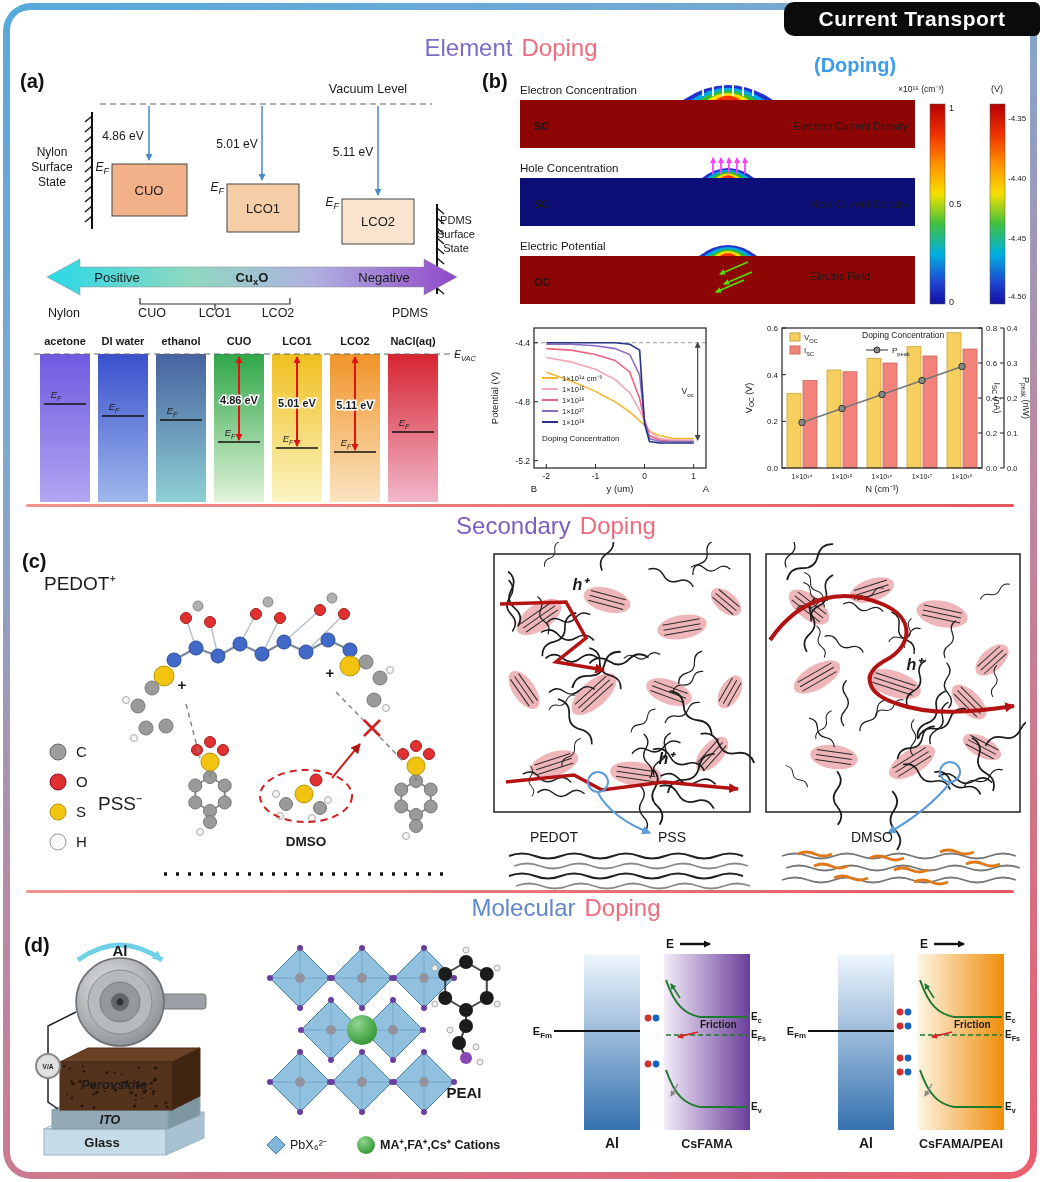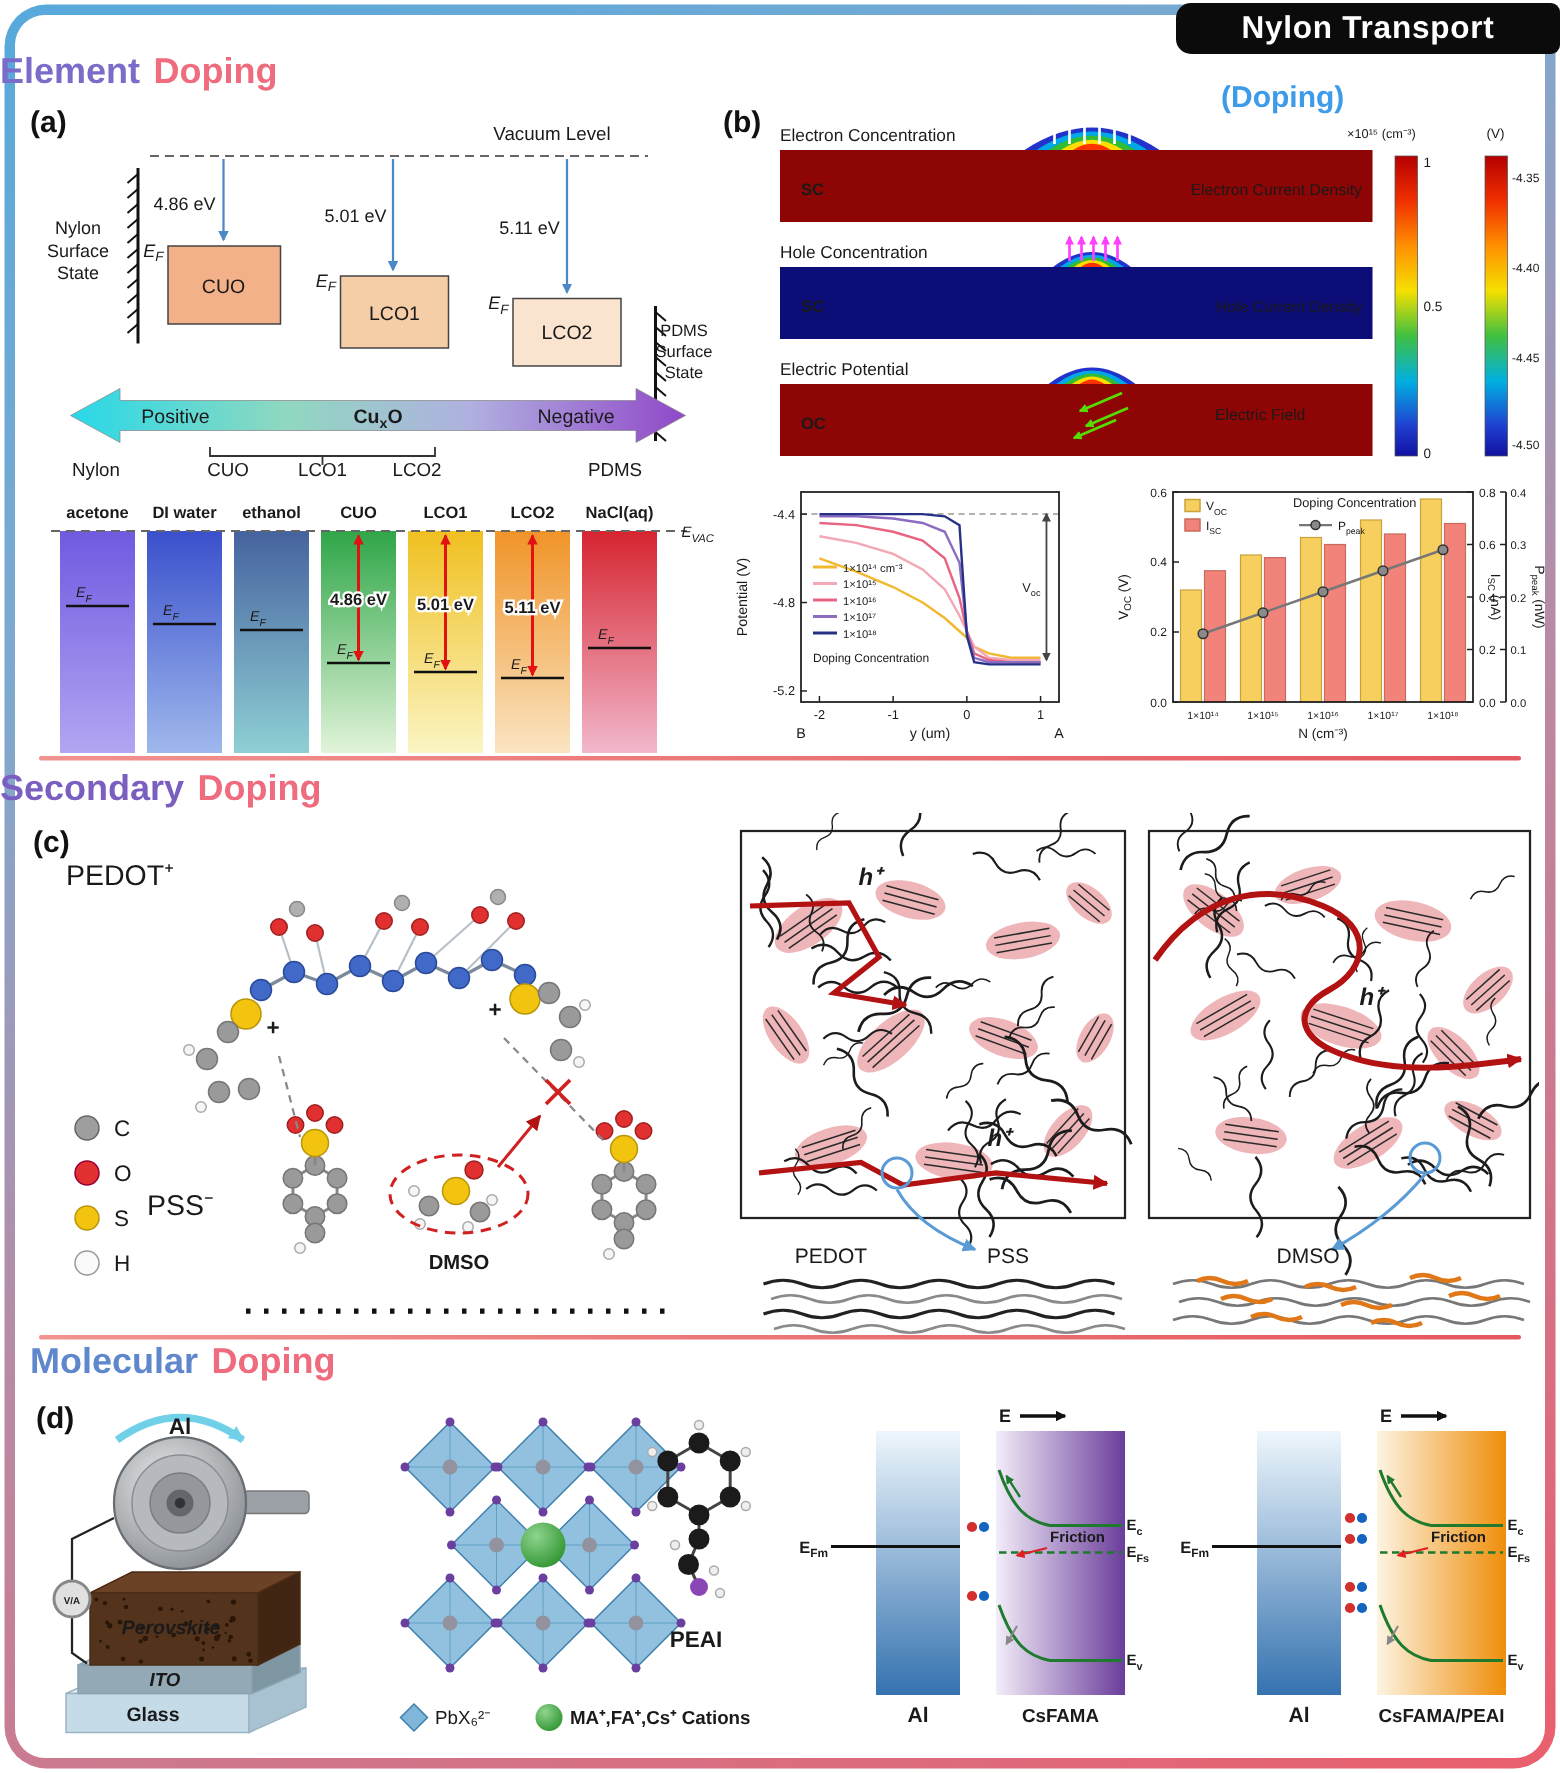--- a/index.html
+++ b/index.html
@@ -2,21 +2,21 @@
 <html style="--title-element: #7a6cc8; --title-secondary: #7a5fc0; --title-molecular: #5f87cc; --title-doping: #ef6b7e; --banner-subtitle: #3d9be9;"><head>
 <meta charset="utf-8">
 <style>
   body{margin:0;background:#999;}
   .page{position:relative;width:1040px;height:1182px;background:#fff;font-family:"Liberation Sans",sans-serif;overflow:hidden;}
   .frame-outer{position:absolute;inset:3px;border-radius:28px;background:linear-gradient(155deg,#57a9dc 0%,#7fa9cf 28%,#b98aa4 55%,#ea5f6d 100%);}
   .frame-inner{position:absolute;inset:10px;border-radius:20px;background:#fff;}
   .banner{position:absolute;top:2px;right:0;width:256px;height:34px;background:#0b0b0b;border-radius:10px 6px 6px 10px;display:flex;align-items:center;justify-content:center;z-index:8;}
   .banner span{color:#fff;font-weight:bold;font-size:21px;letter-spacing:.5px;}
   .doping-sub{position:absolute;top:54px;right:16px;width:210px;text-align:left;font-weight:bold;font-size:20px;z-index:8;color:var(--banner-subtitle,#3d9be9);}
-  .sec-title{position:absolute;left:0;width:1040px;text-align:left;font-size:24px;font-weight:bold;z-index:7;}
+  .sec-title{position:absolute;left:0;width:1040px;text-align:center;font-size:24px;font-weight:normal;z-index:7;padding-left:36px;}
   .t-a{top:34px;width:950px;}
   .t-c{top:512px;}
   .t-d{top:894px;}
   .tl{margin-right:9px;}
   .t-a .tl{color:var(--title-element,#7a6cc8);} .t-a .tr{color:var(--title-doping,#ef6b7e);}
   .t-c .tl{color:var(--title-secondary,#7a5fc0);} .t-c .tr{color:var(--title-doping,#ef6b7e);}
   .t-d .tl{color:var(--title-molecular,#5f87cc);margin-left:20px;} .t-d .tr{color:var(--title-doping,#ef6b7e);}
   .divider{position:absolute;left:26px;width:988px;height:3px;background:linear-gradient(90deg,#f2938f,#e4575f);border-radius:2px;z-index:6;}
   .d1{top:504px;} .d2{top:890px;}
   svg{position:absolute;}
@@ -25,21 +25,21 @@
   .dash{stroke:#666;stroke-width:1.2;stroke-dasharray:6,4;fill:none;}
 </style>
 </head>
 <body>
 
 <div class="page">
   <div class="frame-outer"></div>
   <div class="frame-inner"></div>
 
   <div class="banner">
-    <span>Nylon Transport</span>
+    <span>Current Transport</span>
   </div>
   <div class="doping-sub">(Doping)</div>
 
   <div class="sec-title t-a">
     <span class="tl">Element</span><span class="tr">Doping</span>
   </div>
 
   <svg id="svg-a" width="466" height="450" viewBox="0 0 466 450" style="left:12px;top:64px">
     <defs>
       <linearGradient id="gradArrowBar" x1="0" y1="0" x2="1" y2="0">

